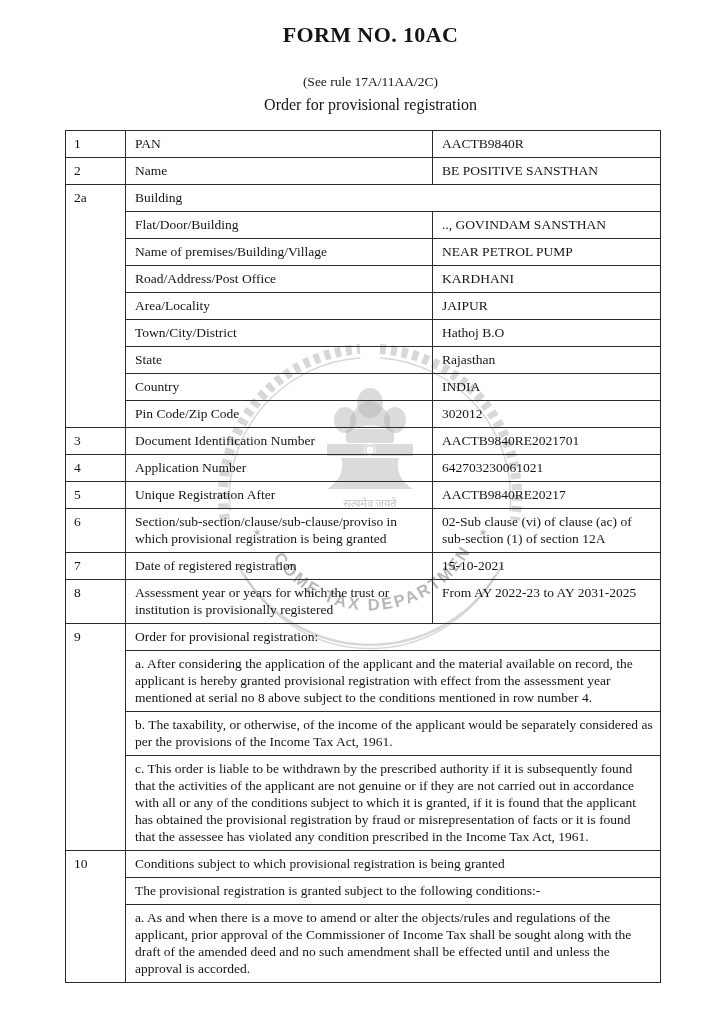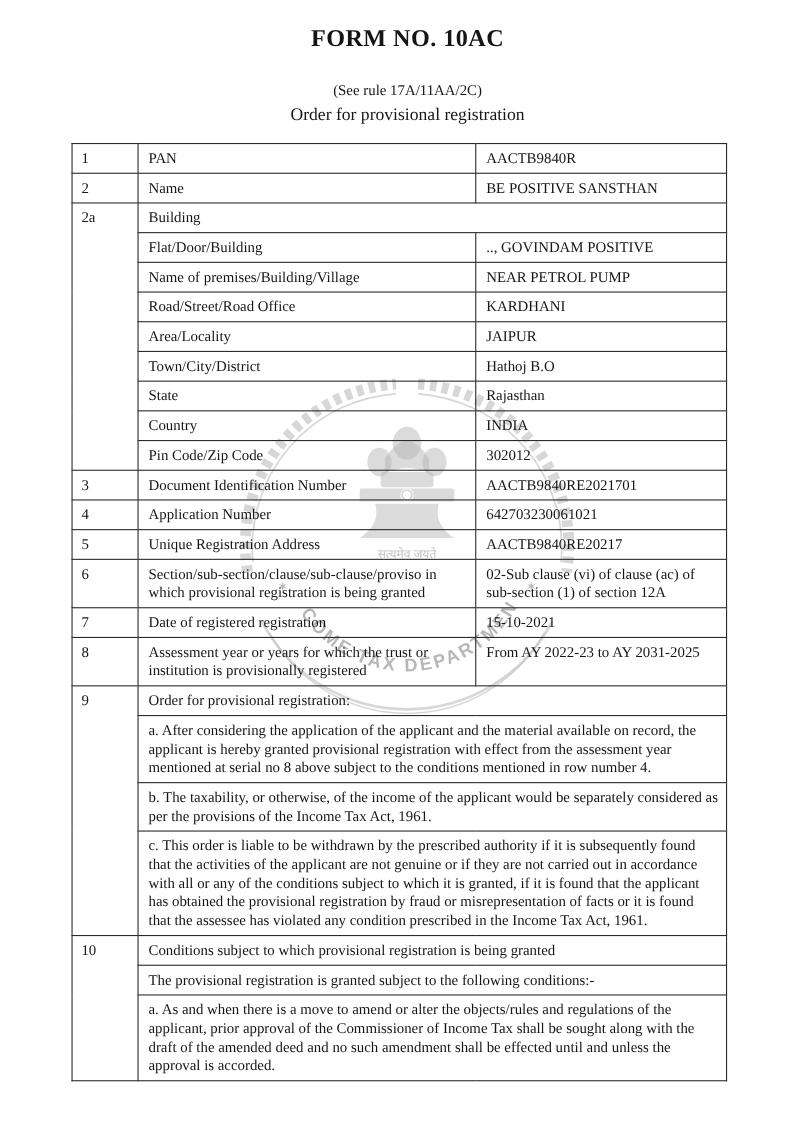--- a/index.html
+++ b/index.html
@@ -107,28 +107,28 @@
           <td class="num" rowspan="1">2</td>
           <td class="label b">Name</td>
           <td class="value b">BE POSITIVE SANSTHAN</td>
         </tr>
         <tr>
           <td class="num" rowspan="9">2a</td>
           <td class="full b" colspan="2">Building</td>
         </tr>
         <tr>
           <td class="label b">Flat/Door/Building</td>
-          <td class="value b">.., GOVINDAM POSITIVE</td>
+          <td class="value b">.., GOVINDAM SANSTHAN</td>
         </tr>
         <tr>
           <td class="label b">Name of premises/Building/Village</td>
           <td class="value b">NEAR PETROL PUMP</td>
         </tr>
         <tr>
-          <td class="label b">Road/Street/Road Office</td>
+          <td class="label b">Road/Address/Post Office</td>
           <td class="value b">KARDHANI</td>
         </tr>
         <tr>
           <td class="label b">Area/Locality</td>
           <td class="value b">JAIPUR</td>
         </tr>
         <tr>
           <td class="label b">Town/City/District</td>
           <td class="value"><span>Hathoj </span><span class="b">B.O</span></td>
         </tr>
@@ -149,21 +149,21 @@
           <td class="label">Document Identification Number</td>
           <td class="value">AACTB9840RE2021701</td>
         </tr>
         <tr>
           <td class="num" rowspan="1">4</td>
           <td class="label">Application Number</td>
           <td class="value">642703230061021</td>
         </tr>
         <tr>
           <td class="num" rowspan="1">5</td>
-          <td class="label">Unique Registration Address</td>
+          <td class="label">Unique Registration After</td>
           <td class="value">AACTB9840RE20217</td>
         </tr>
         <tr>
           <td class="num" rowspan="1">6</td>
           <td class="label">Section/sub-section/clause/sub-clause/proviso in which provisional registration is being granted</td>
           <td class="value"><span>02-Sub clause (vi) of clause </span><span class="b">(ac)</span><span> of sub-section (1) of section 12</span><span class="b">A</span></td>
         </tr>
         <tr>
           <td class="num" rowspan="1">7</td>
           <td class="label">Date of registered registration</td>

